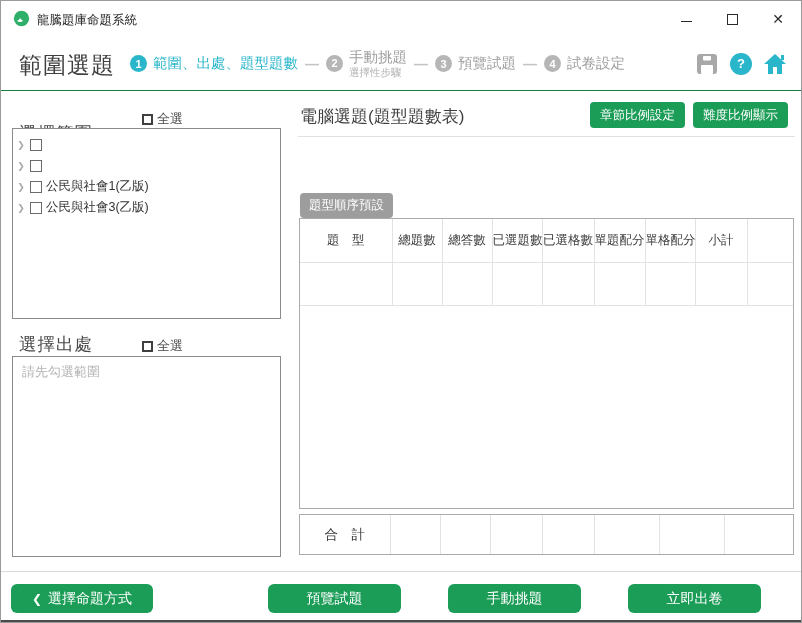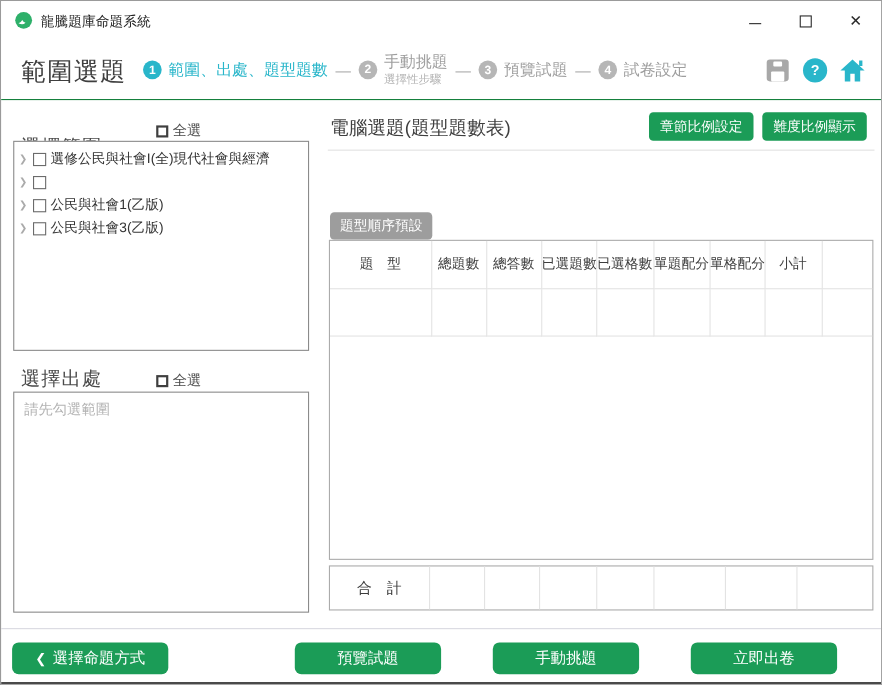--- a/index.html
+++ b/index.html
@@ -137,21 +137,20 @@
   <div class="section-title" style="left:18px; top:120px;text-decoration:underline;">選擇範圍</div>
   <div class="select-all" style="left:141px; top:109px;">
     <span class="cb-bold"></span>
     <span>全選</span>
   </div>
   <div class="panel-box" style="left:11px; top:127px; width:269px; height:191px;">
     <div class="tree">
       <div class="tree-item">
         <span class="tree-chevron">❯</span>
         <span class="cb"></span>
-        <span class="tree-label">選修公民與社會I(全)現代社會與經濟</span>
       </div>
       <div class="tree-item">
         <span class="tree-chevron">❯</span>
         <span class="cb"></span>
       </div>
       <div class="tree-item">
         <span class="tree-chevron">❯</span>
         <span class="cb"></span>
         <span class="tree-label">公民與社會1(乙版)</span>
       </div>

